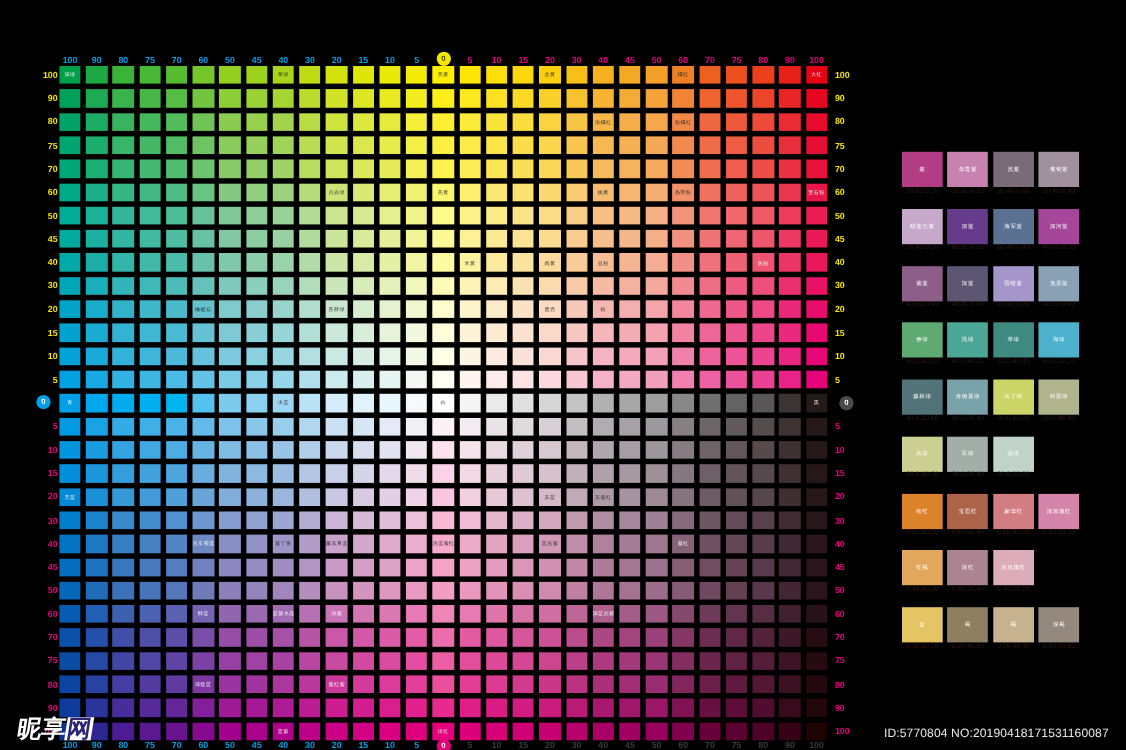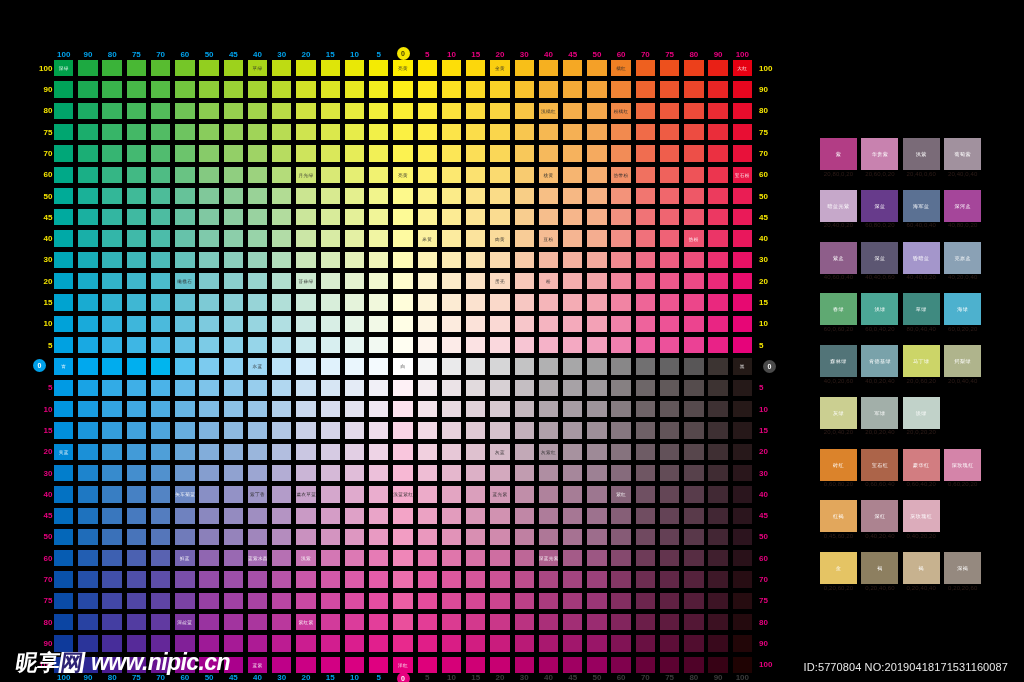--- a/index.html
+++ b/index.html
@@ -1275,17 +1275,16 @@
         <div class="cm">0,20,40,40</div>
       </div>
       <div class="sw" style="left: 124.2px; top: 414px; background: rgb(149, 137, 127);">
         <div class="nm">深褐</div>
         <div class="cm">0,20,20,60</div>
       </div>
     </div>
 
   <div id="wm">
     <span id="wm-logo"><span>昵</span><span>享</span><span class="boxed">网</span></span>
-    <span id="wm-url">www.nipic.cn</span>
   </div>
 
   <div id="idtext">ID:5770804 NO:20190418171531160087</div>
 </div>
 
 </body></html>

